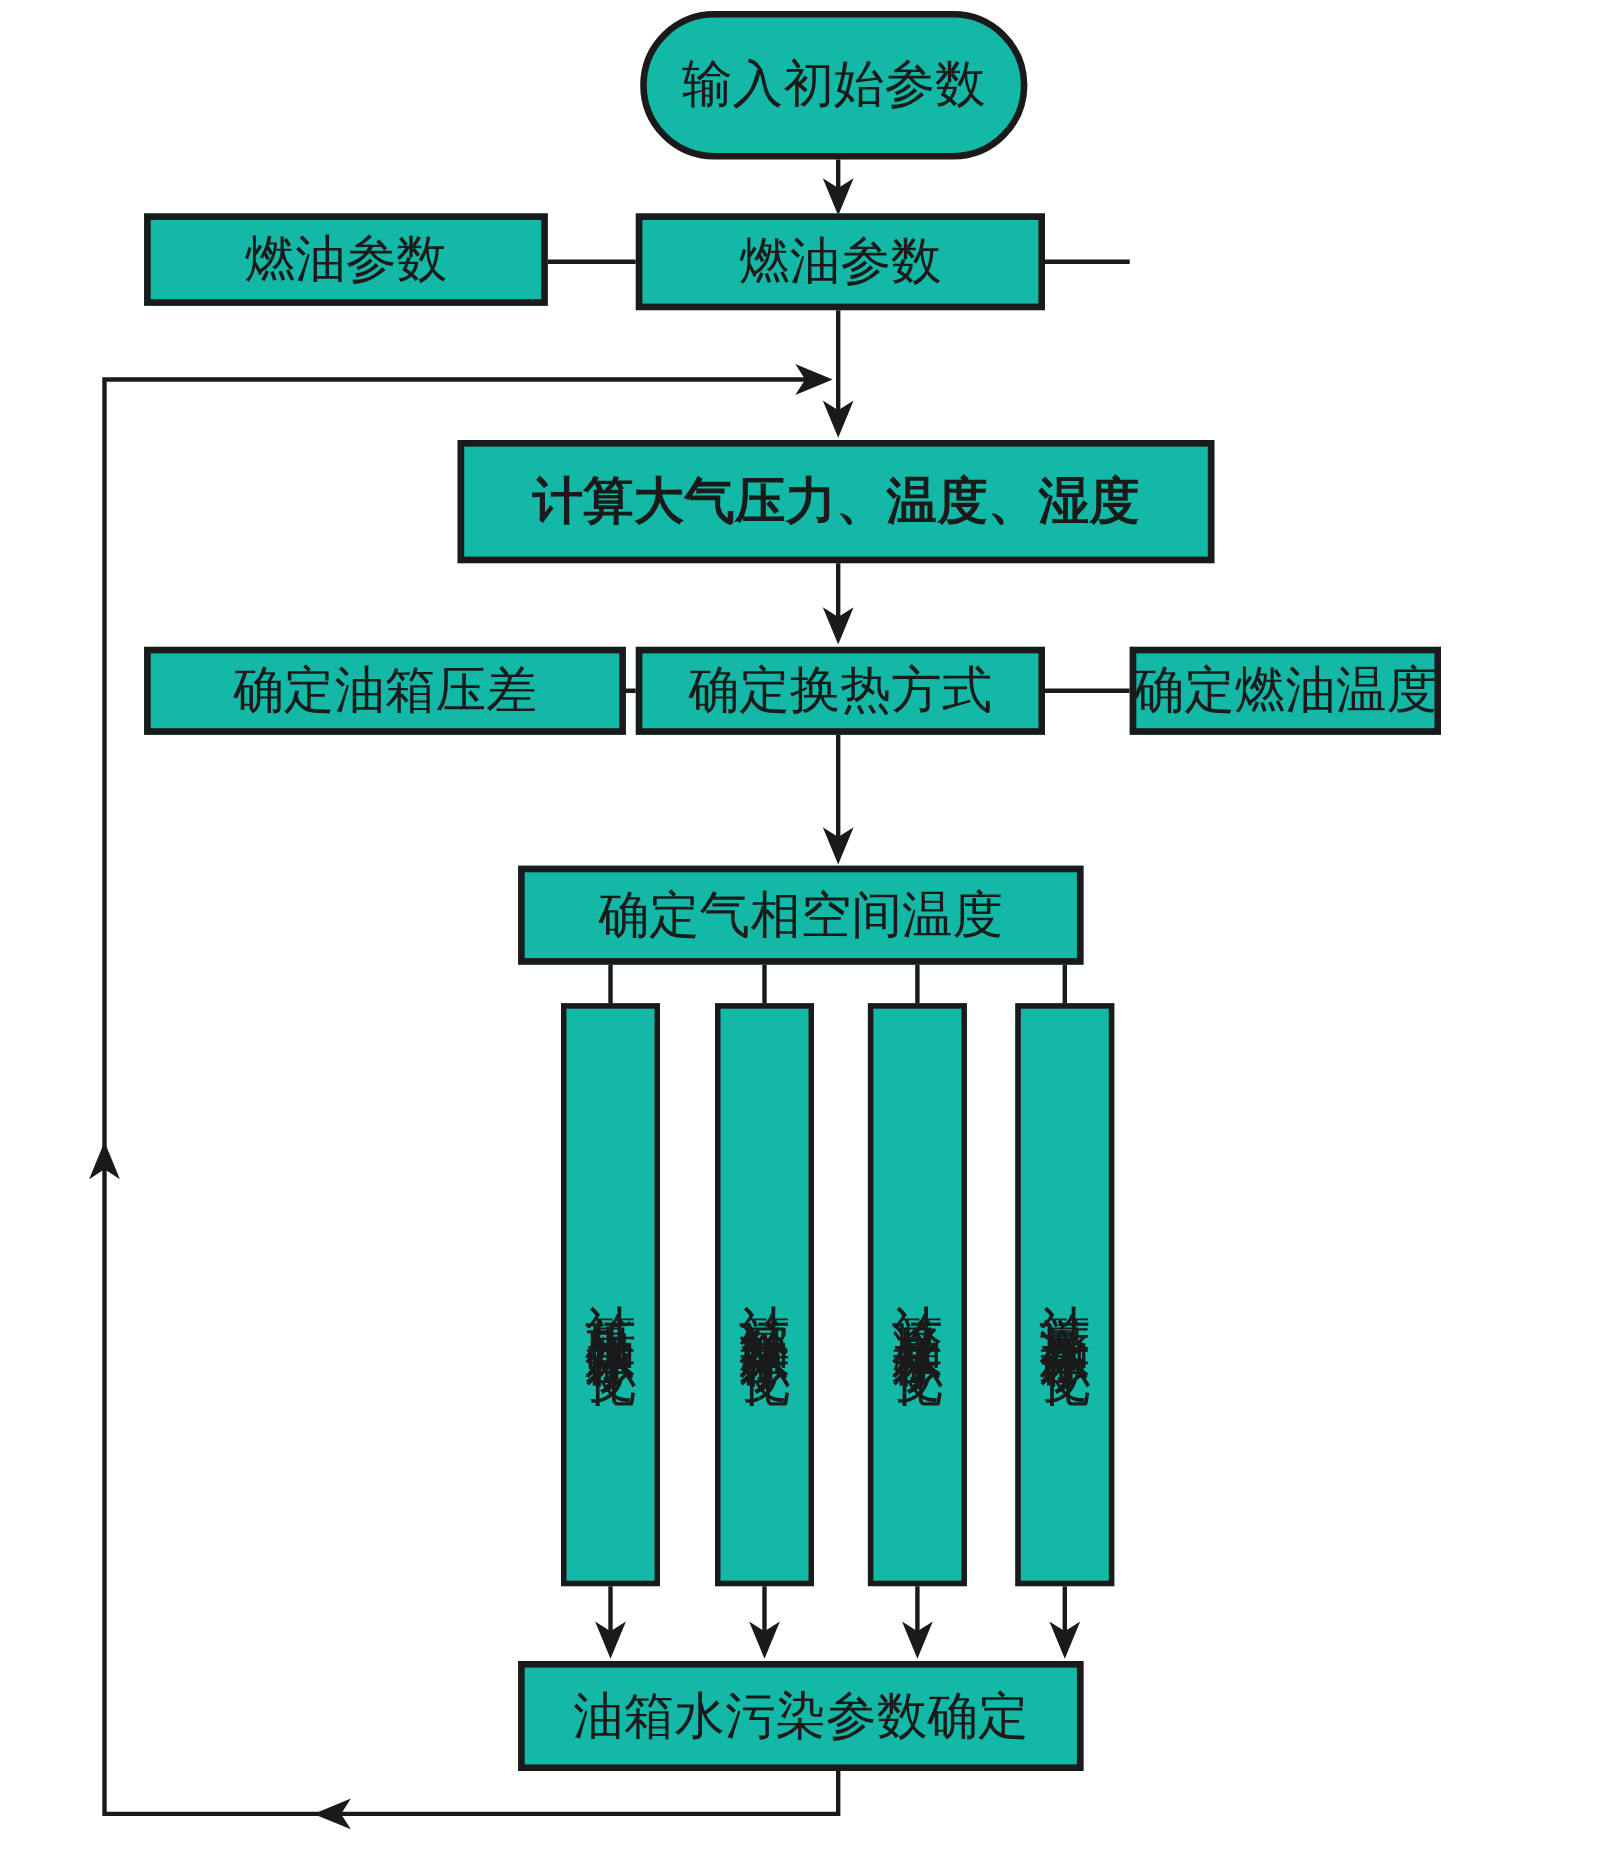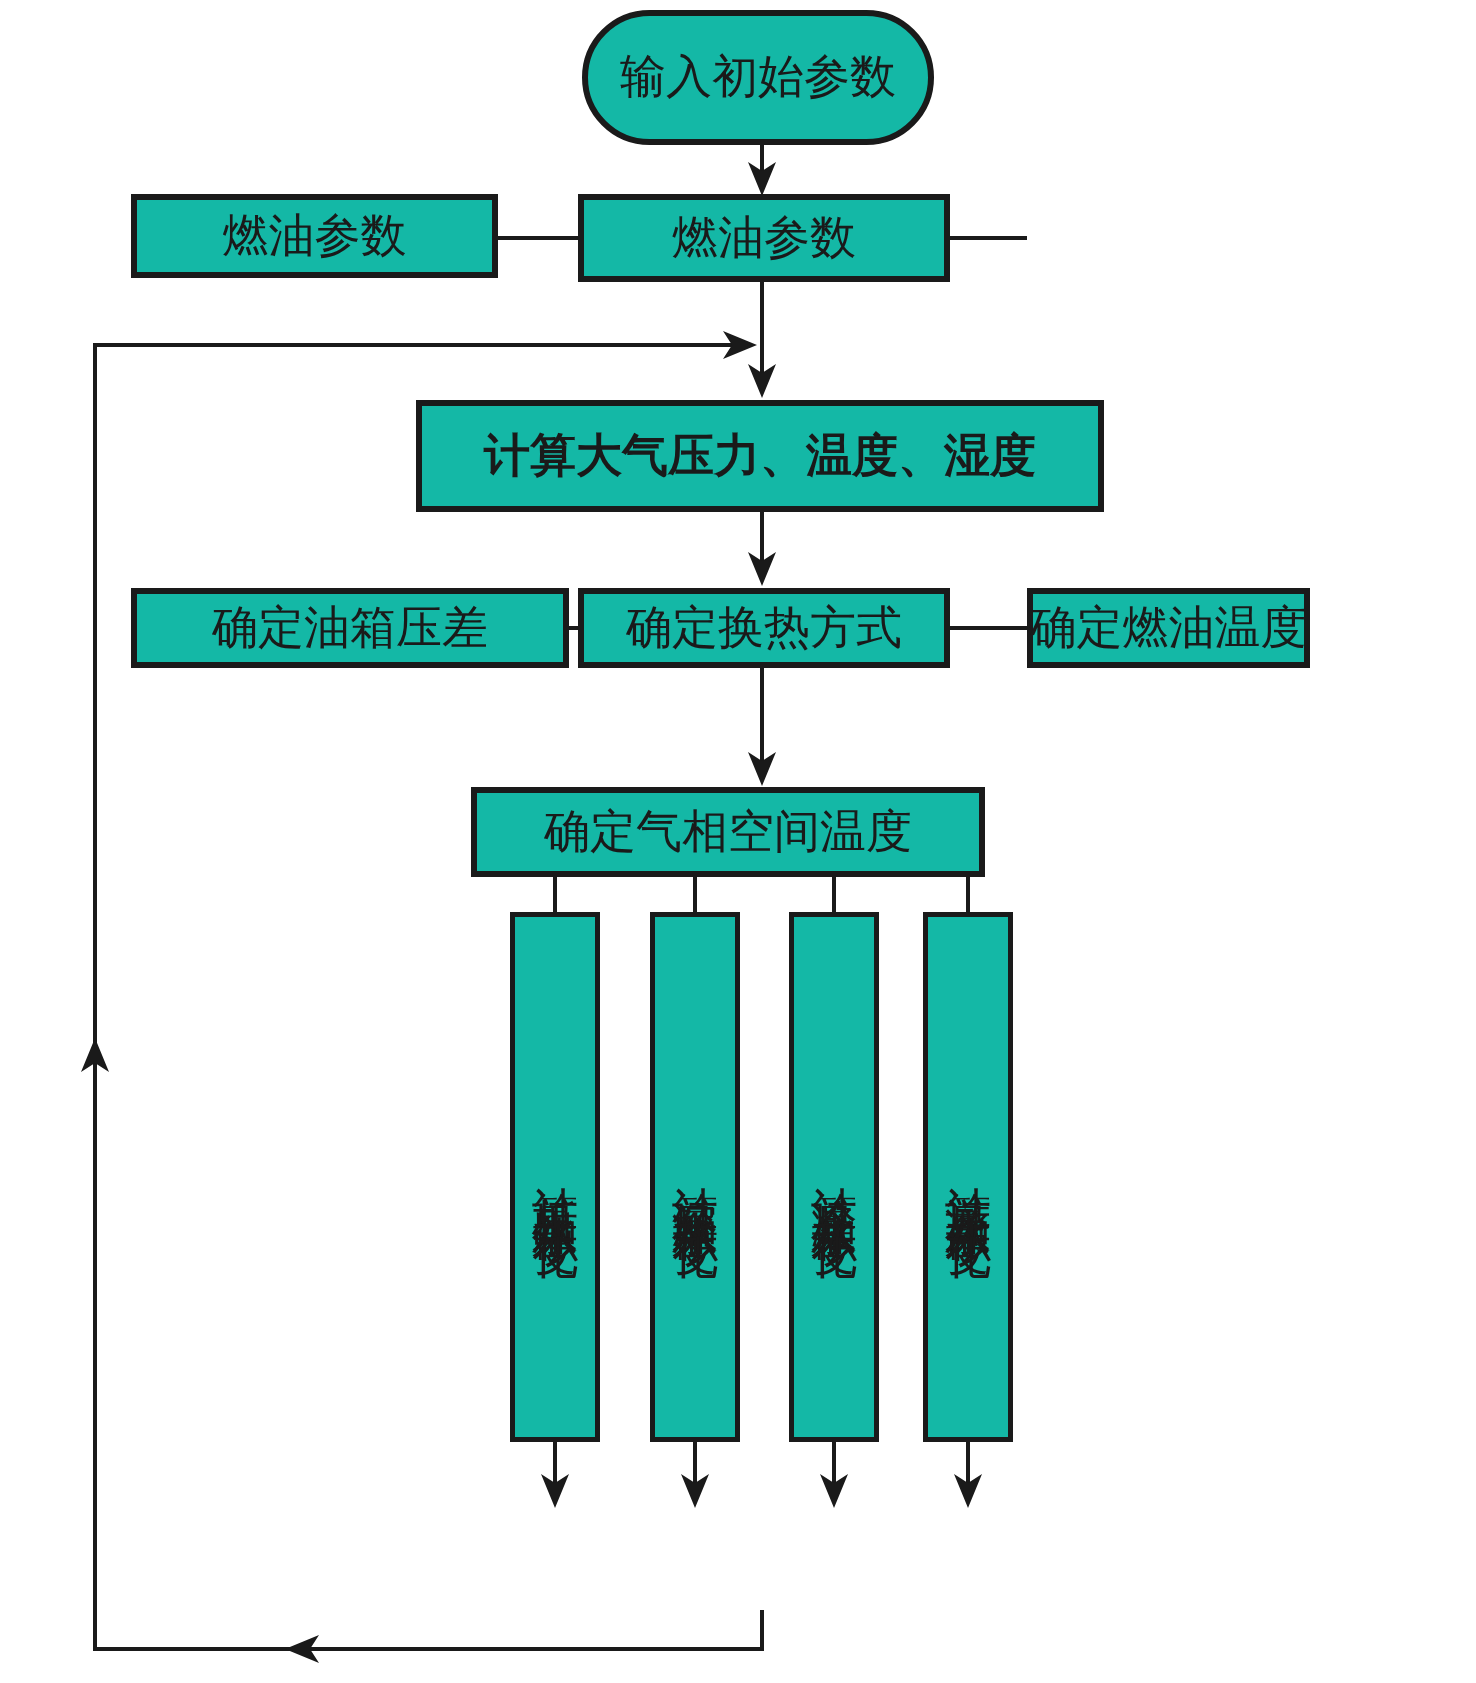--- a/index.html
+++ b/index.html
@@ -136,14 +136,15 @@
   <div class="node vnode" id="n-water-1">
     <span class="vtext">计算溶解水体积变化</span>
   </div>
   <div class="node vnode" id="n-water-2">
     <span class="vtext">计算冷凝水体积变化</span>
   </div>
   <div class="node vnode" id="n-water-3">
     <span class="vtext">计算游离水体积变化</span>
   </div>
 
+  <div class="node" id="n-result">油箱水污染参数确定</div>
 
 </div>
 
 </body></html>

